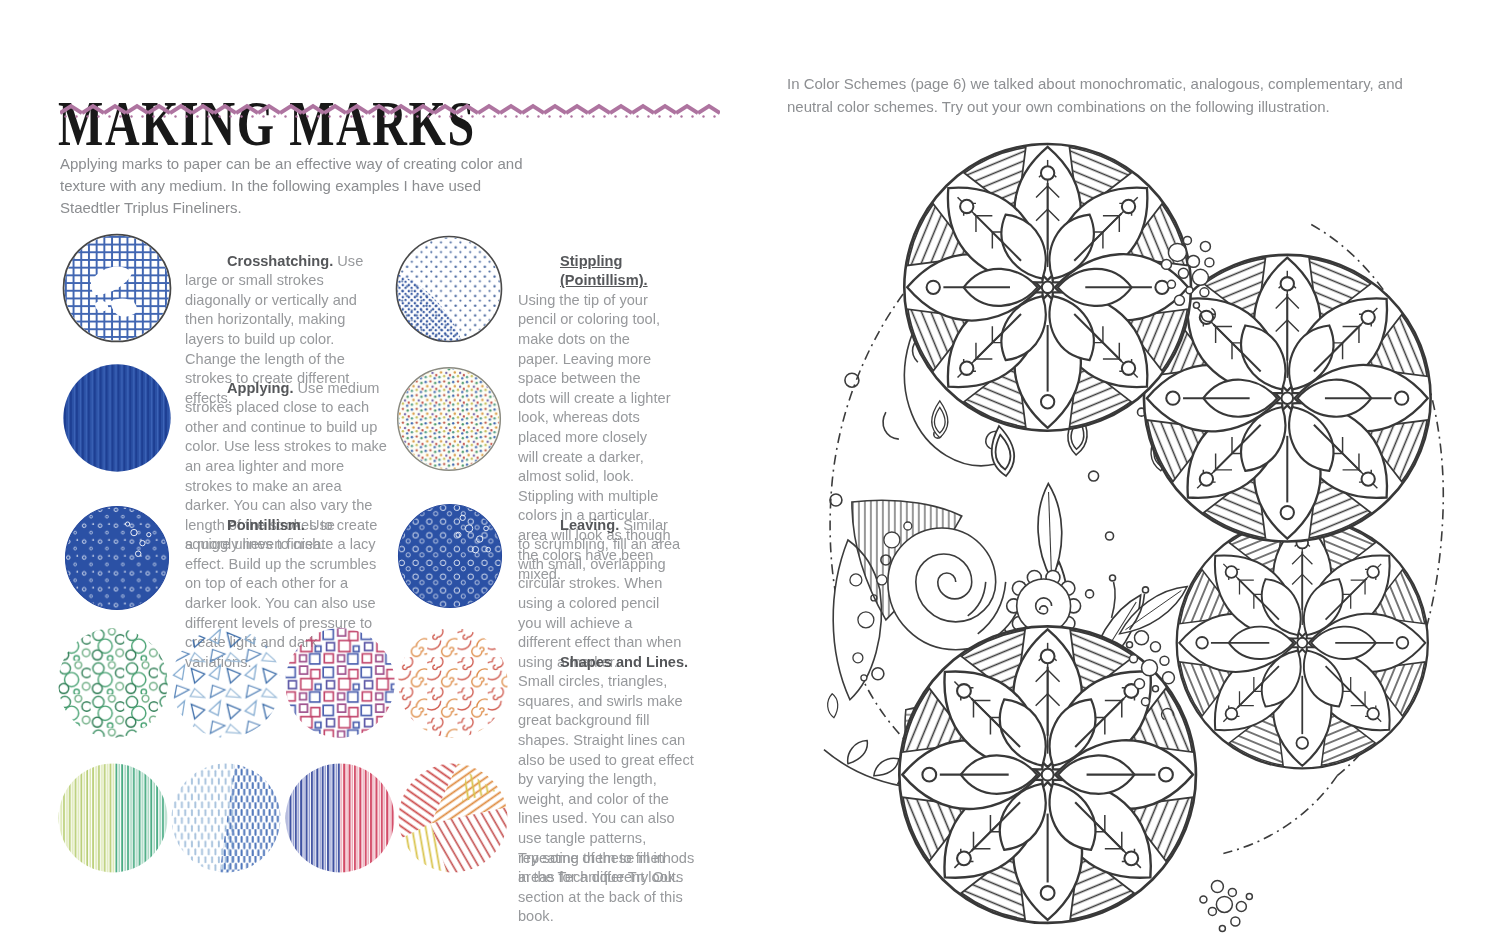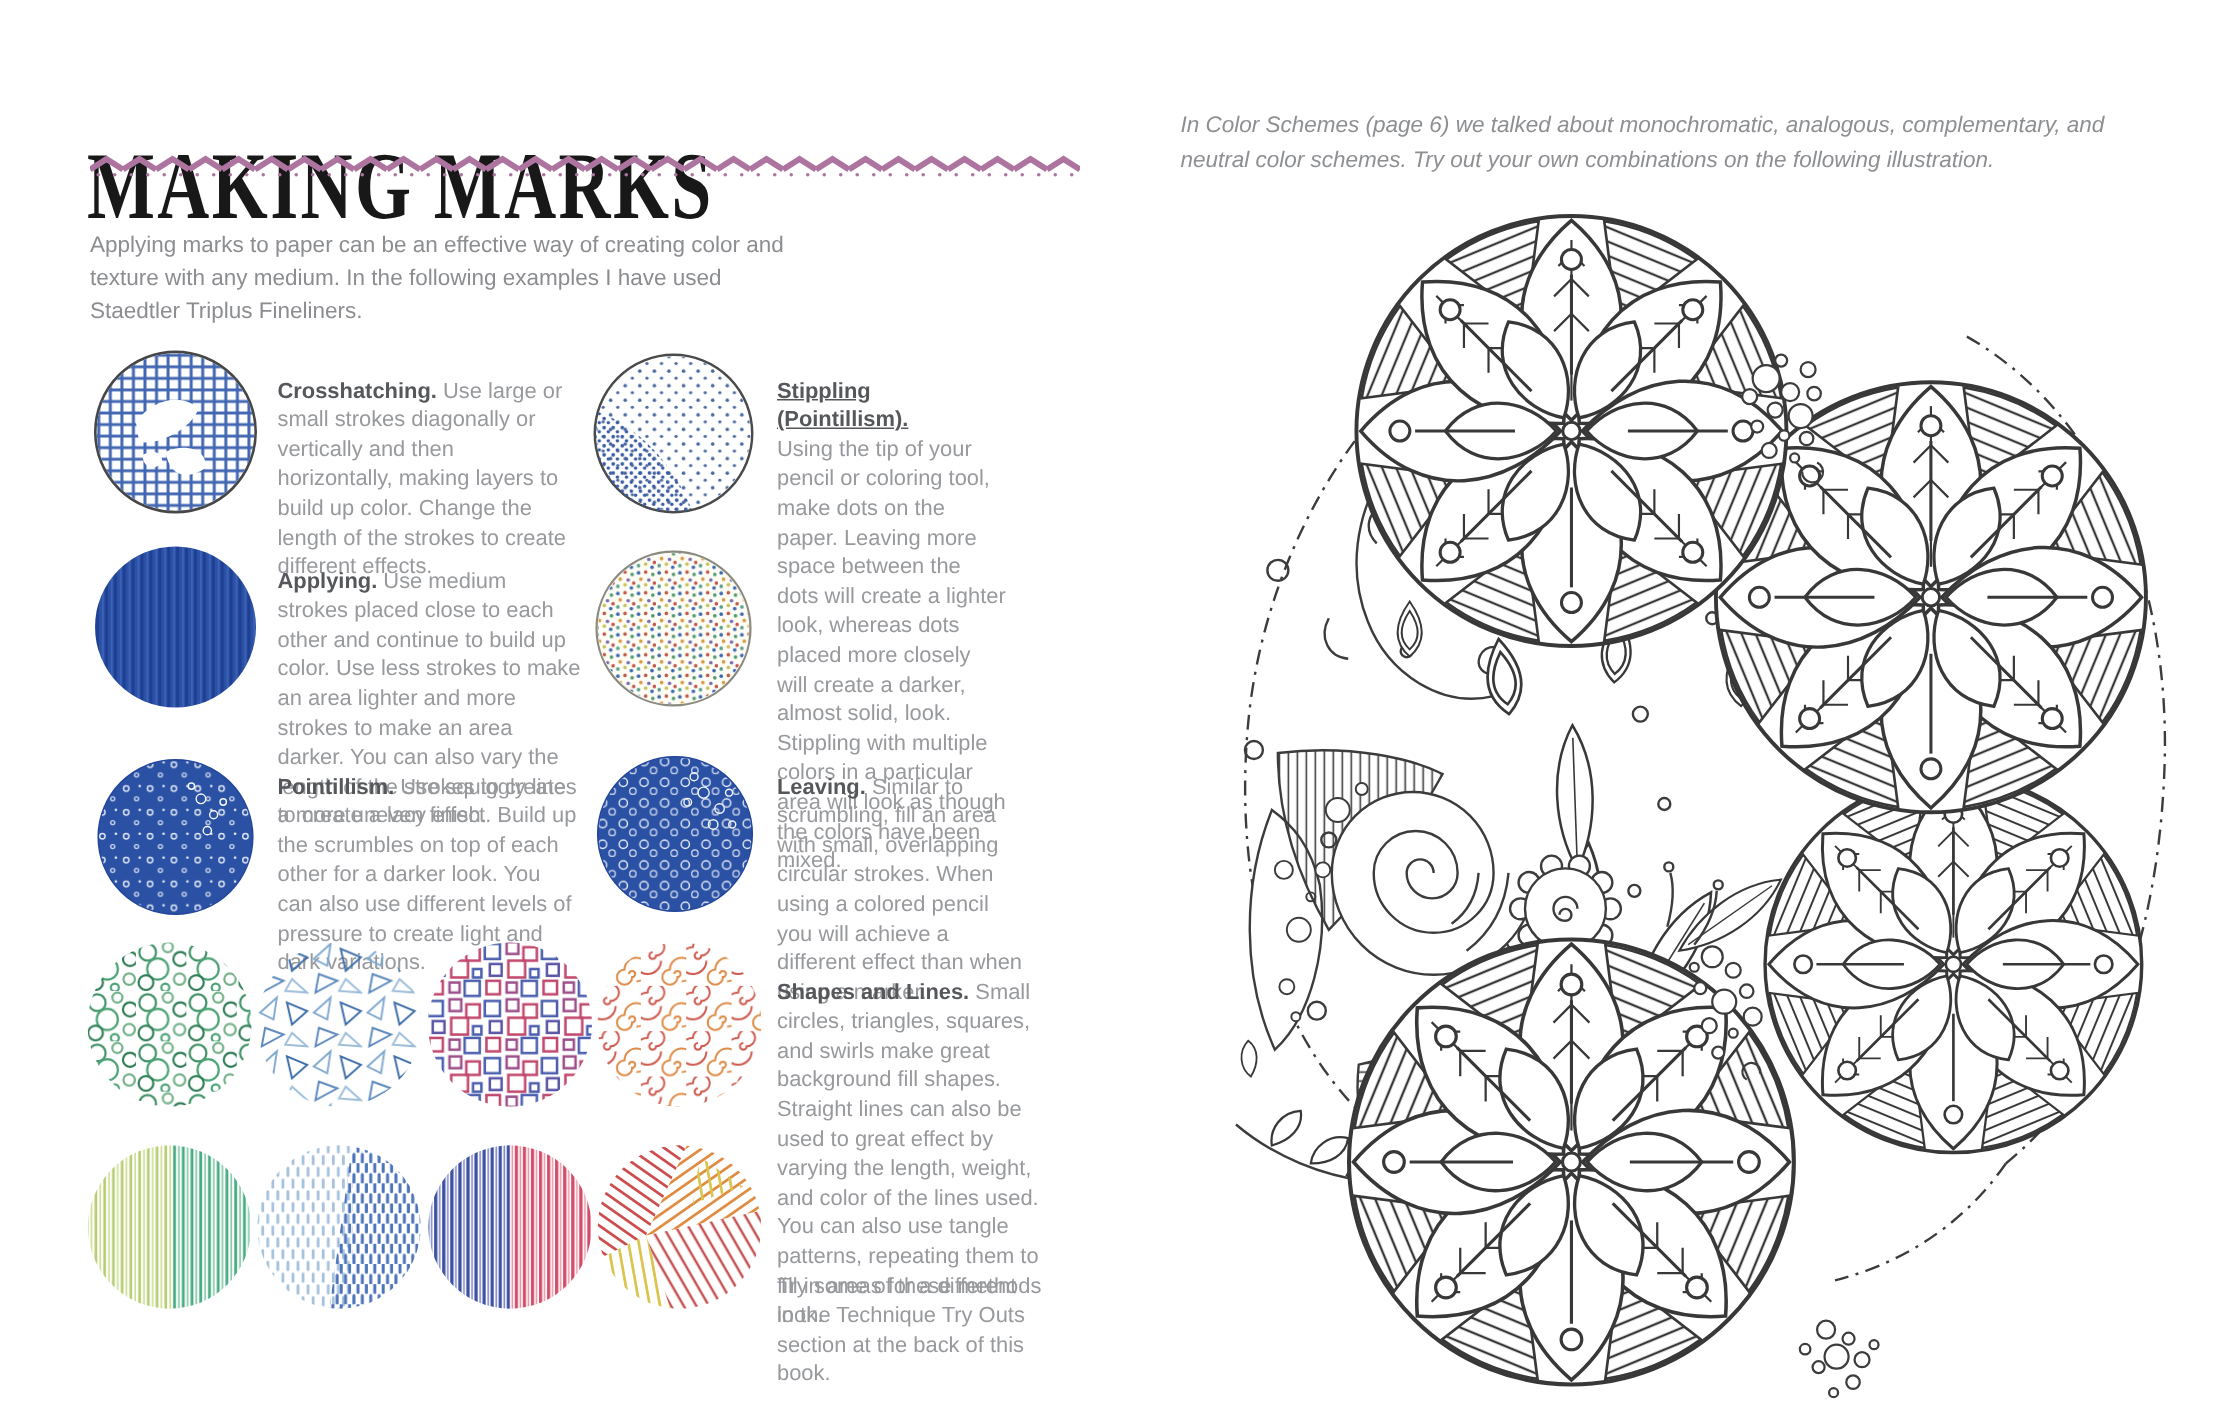--- a/index.html
+++ b/index.html
@@ -3,24 +3,24 @@
 <meta charset="utf-8">
 <style>
   html,body{margin:0;padding:0;background:#fff;}
   body{width:1489px;height:943px;position:relative;overflow:hidden;
        font-family:"Liberation Sans",sans-serif;}
   .abs{position:absolute;}
   #page-title{left:58px;top:48px;font-family:"Liberation Serif",serif;font-weight:700;
       font-size:60px;color:#181818;letter-spacing:2px;transform:scale(0.80,1.06);
       transform-origin:left top;white-space:nowrap;}
   .body-txt{font-size:14.6px;line-height:19.6px;color:#97999c;}
-  .lead{font-weight:bold;color:#55575a;}
+  .lead{font-weight:bold;color:#55575a;margin-left:42px;}
   .lead-block{display:block;text-decoration:underline;}
   #intro{left:60px;top:137px;width:480px;font-size:15px;line-height:22px;color:#8b8d90;margin-top:16px;}
-  #rp-paragraph{left:787px;top:58px;width:636px;font-size:15px;line-height:22.5px;color:#8d8f92;font-style:italic;}
+  #rp-paragraph{left:787px;top:58px;width:636px;font-size:15px;line-height:22.5px;color:#8d8f92;}
   .sw{position:absolute;}
   svg{display:block;}
 </style>
 </head>
 <body>
 
 <svg width="0" height="0" style="position:absolute" aria-hidden="true">
 <defs>
   <clipPath id="clip100">
         <circle cx="50" cy="50" r="48.6"></circle>

